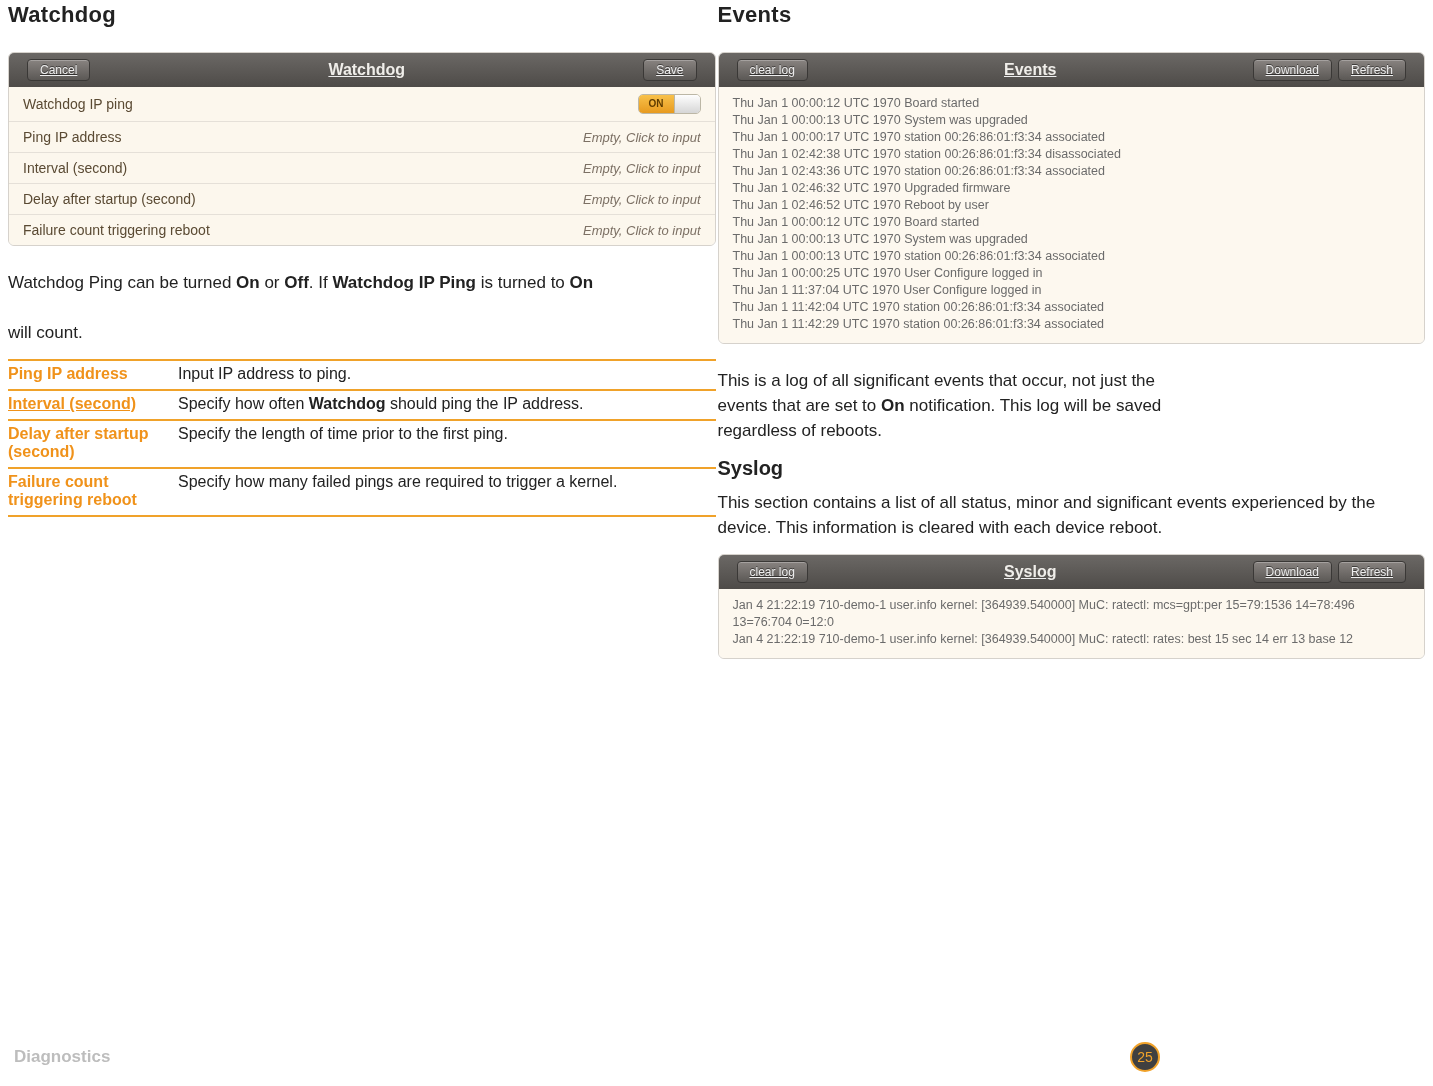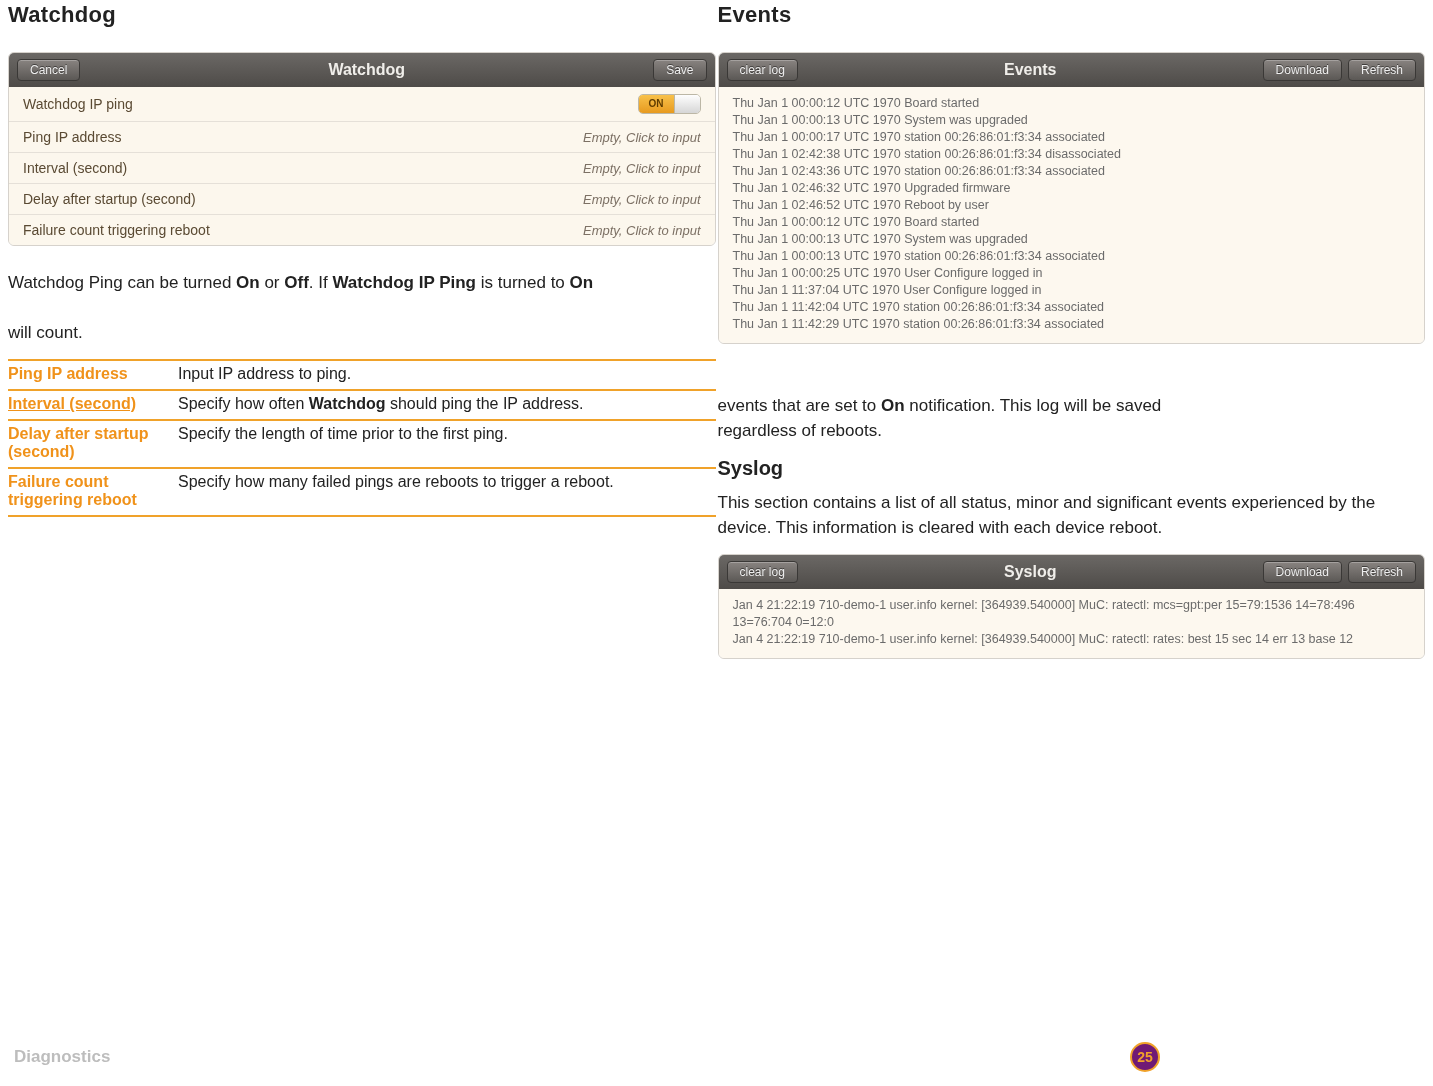--- a/index.html
+++ b/index.html
@@ -45,21 +45,22 @@
     background: #faf9f7;
     margin-bottom: 24px;
     overflow: hidden;
   }
   .panel-header {
     background: linear-gradient(#6b6865, #4e4b48);
     color: #eee;
     display: flex;
     align-items: center;
     justify-content: space-between;
-    padding: 6px 8px;
+    padding: 6px 18px;
+    text-decoration: underline;
   }
   .panel-title {
     flex: 1;
     text-align: center;
     font-weight: 600;
     font-size: 16px;
     color: #f0eeea;
   }
   .hbtn {
     background: linear-gradient(#888380, #5b5855);
@@ -157,22 +158,22 @@
     justify-content: space-between;
     align-items: center;
     padding: 0 14px;
   }
   .footl { color: #bdbdbd; font-weight: bold; font-size: 17px; }
   .pagecircle {
     width: 30px; height: 30px;
     border: 2px solid #f0a22a;
     border-radius: 50%;
     display: flex; align-items: center; justify-content: center;
-    color: #f0a22a; font-weight: bold; font-size: 14px;
-    background: #701a75;
+    color: #f0a22a; font-weight: normal; font-size: 14px;
+    background: #404040;
   }
 </style>
 </head>
 <body>
 
 <div class="page">
 
   <div class="col">
     <h2 class="section">Watchdog</h2>
 
@@ -223,21 +224,21 @@
         <div class="drow middle">
           <div class="dk">Interval (second)</div>
           <div class="dv">Specify how often <span class="bold">Watchdog</span> should ping the IP address.</div>
         </div>
         <div class="drow">
           <div class="dk">Delay after startup (second)</div>
           <div class="dv">Specify the length of time prior to the first ping.</div>
         </div>
         <div class="drow">
           <div class="dk">Failure count triggering reboot</div>
-          <div class="dv">Specify how many failed pings are reboots to trigger a reboot.</div>
+          <div class="dv">Specify how many failed pings are required to trigger a kernel.</div>
         </div>
       </div>
   </div>
 
   <div class="col">
     <h2 class="section">Events</h2>
 
     <div class="panel">
       <div class="panel-header">
         <button class="hbtn">clear log</button>
@@ -259,21 +260,21 @@
           <div class="logline">Thu Jan 1 00:00:13 UTC 1970 System was upgraded</div>
           <div class="logline">Thu Jan 1 00:00:13 UTC 1970 station 00:26:86:01:f3:34 associated</div>
           <div class="logline">Thu Jan 1 00:00:25 UTC 1970 User Configure logged in</div>
           <div class="logline">Thu Jan 1 11:37:04 UTC 1970 User Configure logged in</div>
           <div class="logline">Thu Jan 1 11:42:04 UTC 1970 station 00:26:86:01:f3:34 associated</div>
           <div class="logline">Thu Jan 1 11:42:29 UTC 1970 station 00:26:86:01:f3:34 associated</div>
         </div>
     </div>
 
     <p class="body">
-      <br>
+      <span>This is a log of all significant events that occur, not just the</span><br>
       <span>events that are set to </span><span class="bold">On</span><span> notification. This log will be saved</span><br>
       <span>regardless of reboots.</span>
     </p>
 
     <h2 class="sub">Syslog</h2>
     <p class="body">This section contains a list of all status, minor and significant events experienced by the device. This information is cleared with each device reboot.</p>
 
     <div class="panel">
       <div class="panel-header">
         <button class="hbtn">clear log</button>

